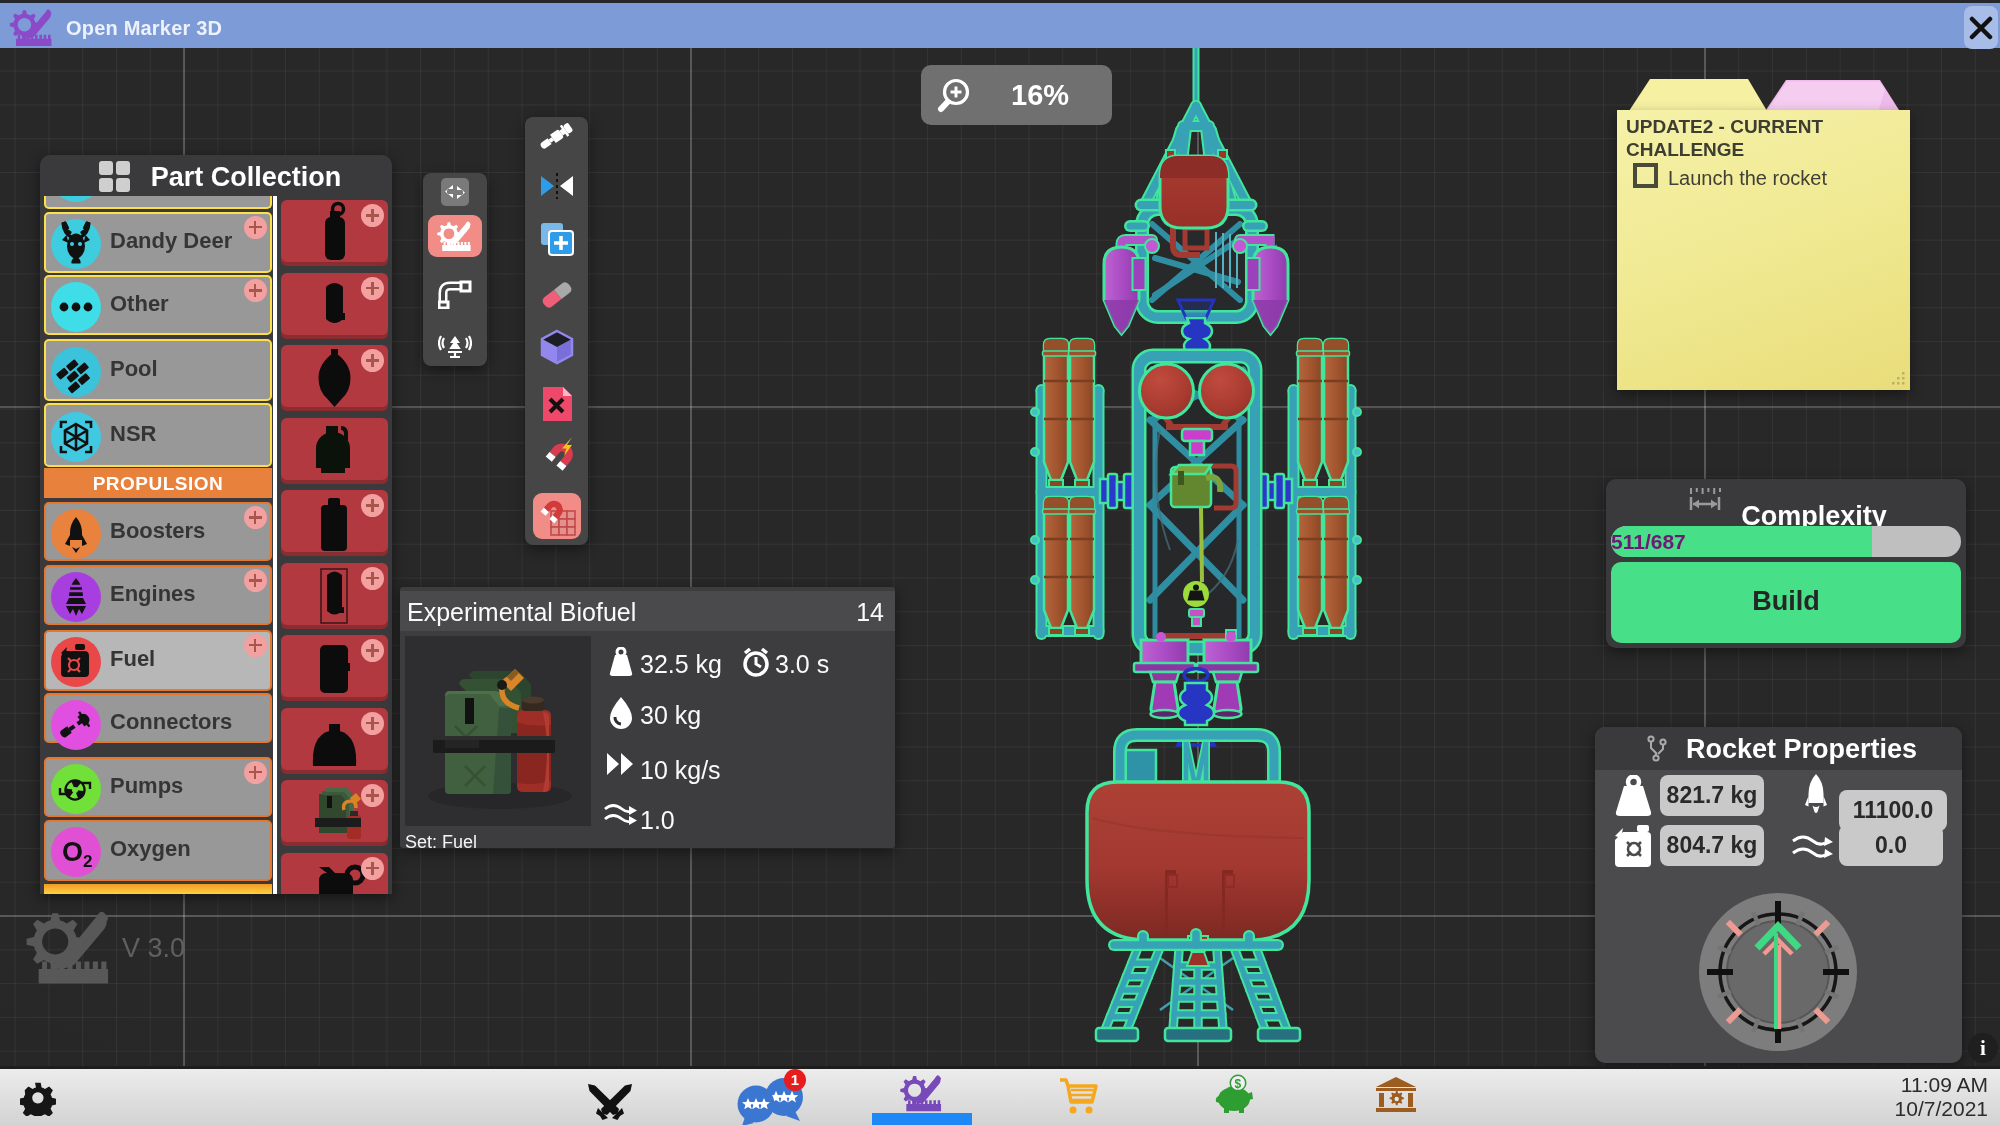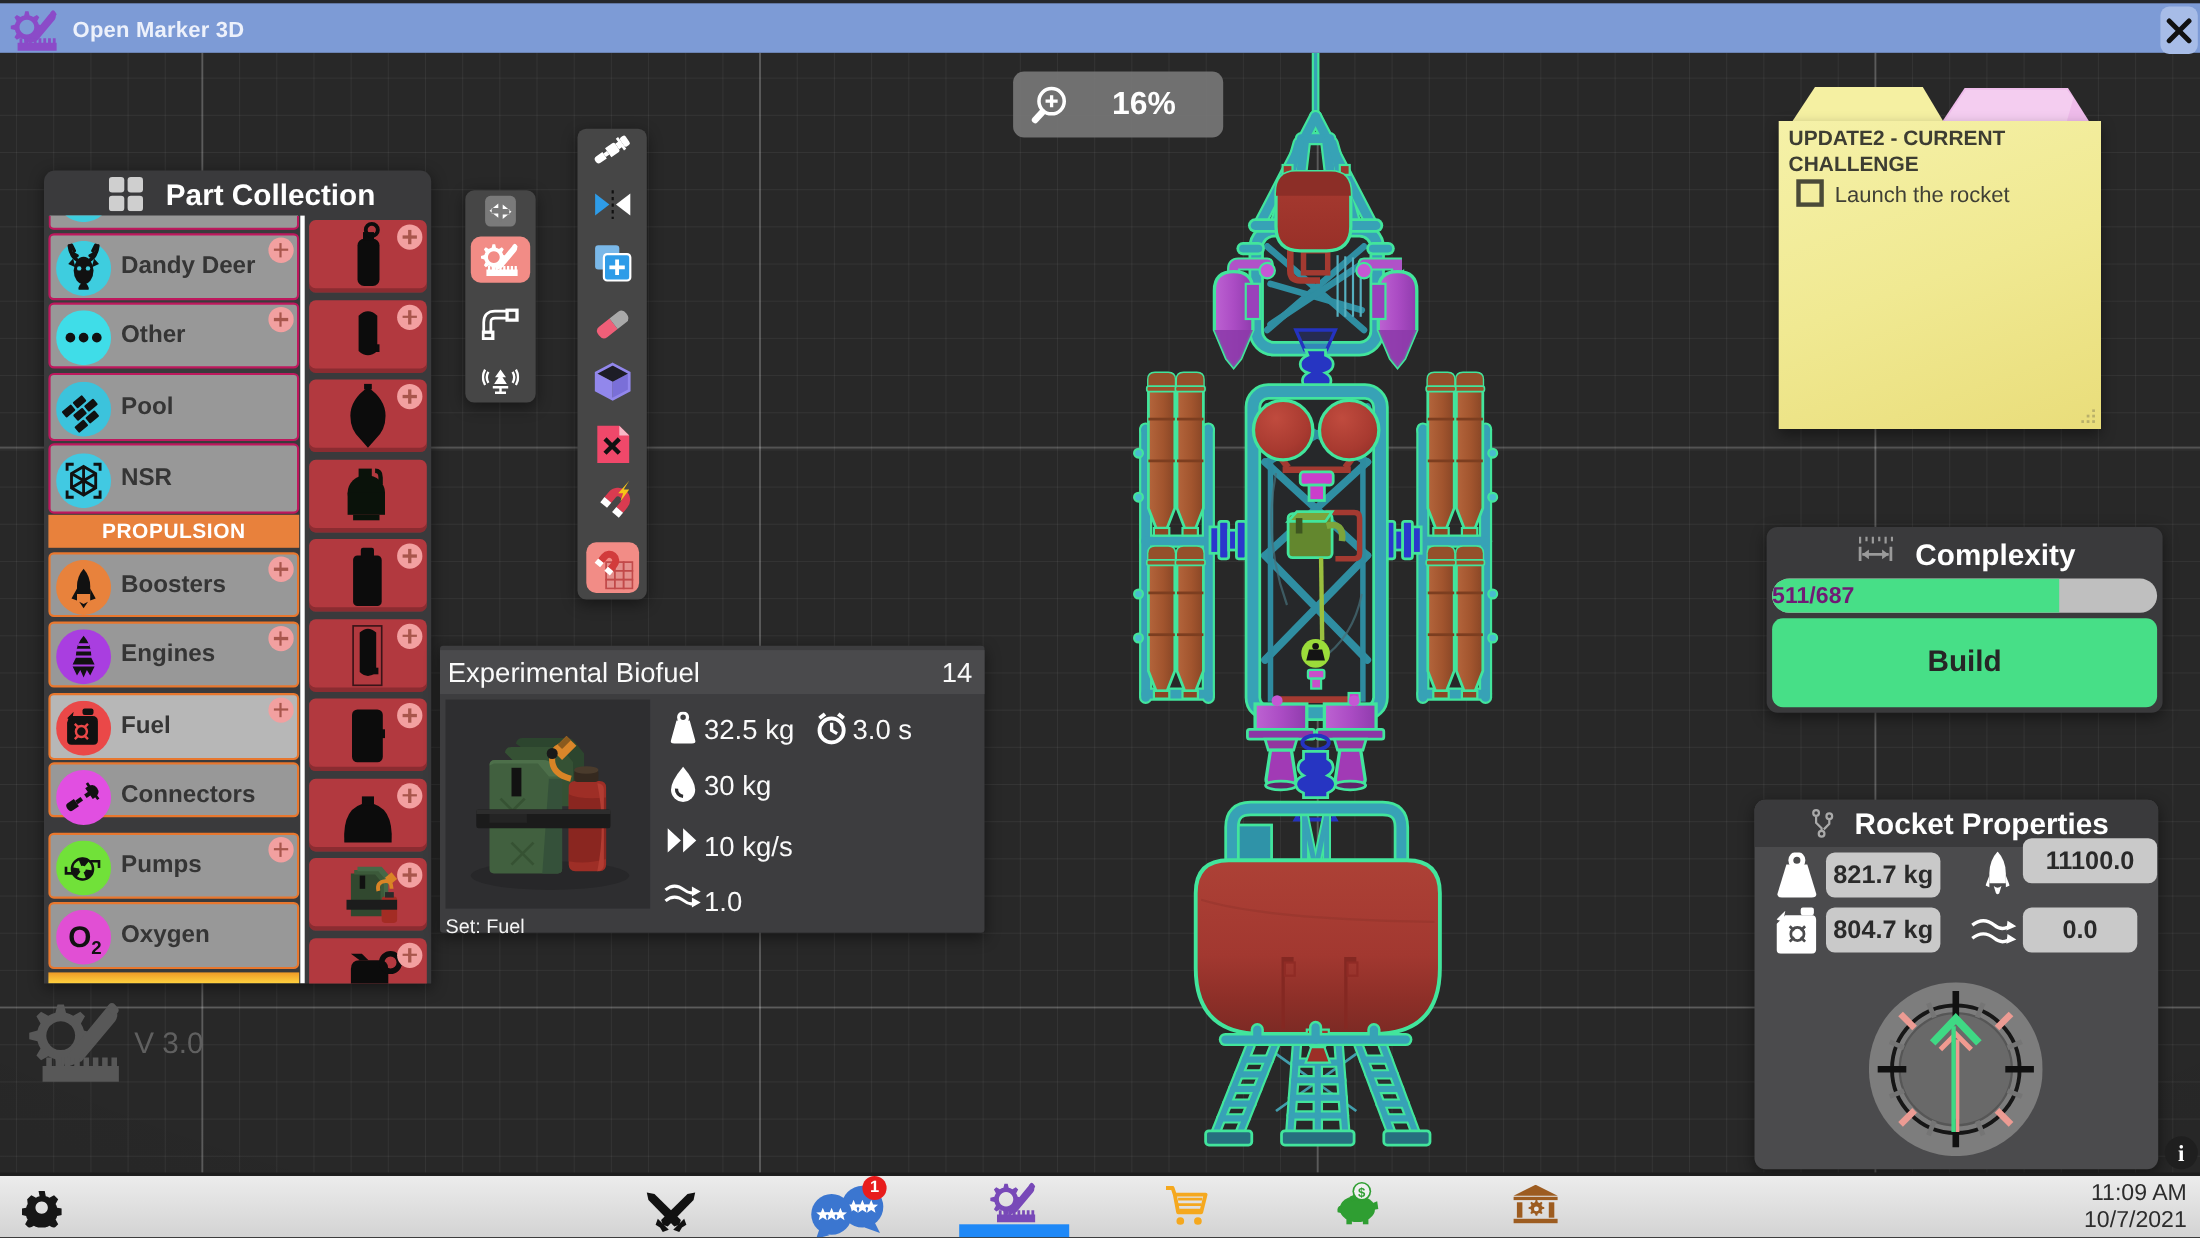--- a/index.html
+++ b/index.html
@@ -17,32 +17,32 @@
 #titlebar .t{position:absolute;left:66px;top:14px;font-size:20px;font-weight:bold;color:#edf1fb;letter-spacing:.2px}
 #closebtn{position:absolute;right:2px;top:3px;width:34px;height:43px;background:#a7bce7;border-radius:8px}
 .panel{position:absolute;background:#3a3a3c;box-shadow:0 4px 14px rgba(0,0,0,.45)}
 #zoompill{position:absolute;left:921px;top:65px;width:191px;height:60px;border-radius:10px;background:rgba(122,122,122,.88)}
 #zoompill .pct{position:absolute;left:90px;top:14px;font-size:29px;font-weight:bold;color:#fff}
 #sticky{position:absolute;left:1617px;top:110px;width:293px;height:280px;background:linear-gradient(160deg,#f5f1a8 0%,#f0e992 50%,#e9dd7a 100%);box-shadow:0 5px 12px rgba(0,0,0,.4)}
 #sticky .hd{position:absolute;left:9px;top:5px;width:276px;font-size:19px;line-height:23px;font-weight:bold;color:#3d3d32}
 #sticky .cb{position:absolute;left:16px;top:53px;width:25px;height:25px;border:4px solid #4a4a38}
 #sticky .lb{position:absolute;left:51px;top:57px;font-size:20px;color:#404036}
 #cxp{left:1606px;top:479px;width:360px;height:169px;border-radius:10px}
-#cxp .hd{position:absolute;left:0;top:11px;width:100%;text-align:center;font-size:27px;font-weight:bold;color:#fff;text-indent:36px}
+#cxp .hd{position:absolute;left:0;top:22px;width:100%;text-align:center;font-size:27px;font-weight:bold;color:#fff;text-indent:36px}
 #cxp .bar{position:absolute;left:5px;top:47px;width:350px;height:31px;border-radius:16px;background:#bfbfbf;overflow:hidden}
 #cxp .fill{position:absolute;left:0;top:0;width:261px;height:31px;background:#47df87}
 #cxp .bt{position:absolute;left:0;top:0;width:350px;text-align:left;font-size:21px;font-weight:bold;color:#701a75;line-height:31px}
 #cxp .build{position:absolute;left:5px;top:83px;width:350px;height:81px;border-radius:10px;background:#47df87;text-align:center;font-size:27px;font-weight:bold;color:#262626;line-height:79px}
 #rkp{left:1595px;top:727px;width:367px;height:336px;border-radius:10px;background:#4b4b4d;overflow:hidden}
 #rkp .hd{position:absolute;left:0;top:0;width:100%;height:43px;background:#3a3a3c;text-align:center;font-size:27px;font-weight:bold;color:#fff;line-height:45px;text-indent:46px}
 .vbox{position:absolute;height:41px;border-radius:8px;background:#c9c9c9;color:#2a2a2a;font-weight:bold;font-size:23px;text-align:center;line-height:41px;white-space:nowrap}
 #infob{position:absolute;left:1968px;top:1033px;width:30px;height:30px;border-radius:50%;background:#1f1f1f;color:#fff;text-align:center;font-size:21px;font-weight:bold;line-height:30px;font-family:"Liberation Serif",serif}
 #pcp{left:40px;top:155px;width:352px;height:739px;border-radius:10px 10px 0 0;overflow:hidden}
 #pcp .hd{position:absolute;left:0;top:0;width:100%;height:41px;text-align:center;font-size:27px;font-weight:bold;color:#fff;line-height:44px;padding-left:60px}
-.prow{position:absolute;left:4px;width:228px;background:#989898;border:2px solid #be185d;border-radius:5px;color:#353535;font-weight:bold;font-size:22px}
+.prow{position:absolute;left:4px;width:228px;background:#989898;border:2px solid #fde047;border-radius:5px;color:#353535;font-weight:bold;font-size:22px}
 .prow .cc{position:absolute;left:5px;border-radius:50%;width:50px;height:50px}
 .prow .tt{position:absolute;left:64px}
 .prow.or{border-color:#e8772e}
 .prow.sel{background:#b7b7b7}
 .badge{position:absolute;width:23px;height:23px;border-radius:50%;background:#f2a0a0;z-index:5}
 .badge:before{content:"";position:absolute;left:5px;top:10.2px;width:13px;height:2.6px;background:#a8564c}
 .badge:after{content:"";position:absolute;left:10.2px;top:5px;width:2.6px;height:13px;background:#a8564c}
 .ptile{position:absolute;left:241px;width:107px;height:66px;border-radius:6px;background:#b2393f;box-shadow:inset 0 -4px 0 rgba(0,0,0,.22)}
 #prophead{position:absolute;left:4px;width:228px;height:30px;background:#e8813c;text-align:center;color:#fff;font-weight:bold;font-size:19px;line-height:31px;letter-spacing:.5px}
 #pcscroll{position:absolute;left:232.5px;top:41px;width:4px;height:698px;background:#fff}
@@ -461,21 +461,21 @@
 <svg class="abs" style="left:16px;top:48px" width="45" height="42" viewBox="0 0 45 42" fill="#fff">
 <circle cx="22.5" cy="7" r="5.5" fill="none" stroke="#fff" stroke-width="4.5"></circle>
 <path d="M13 11 h19 l8 26 q1 4-4 4 h-27 q-5 0-4-4 z"></path>
 </svg>
 <div class="vbox" style="left:65px;top:48px;width:104px">821.7 kg</div>
 <svg class="abs" style="left:210px;top:47px" width="22" height="43" viewBox="0 0 22 43" fill="#fff">
 <path d="M11 0 q7.5 8 7.5 20 l0 9 h-15 l0-9 q0-12 7.5-20 z"></path>
 <path d="M3.5 22 l-3.5 9 3.5 1.5 z M18.5 22 l3.5 9 -3.5 1.5 z"></path>
 <path d="M7.5 31.5 q3.5 3 7 0 l-2 6.5 q-1.5 2-3 0 z"></path>
 </svg>
-<div class="vbox" style="left:244px;top:35px;width:122px">11100.0</div>
+<div class="vbox" style="left:244px;top:63px;width:108px">11100.0</div>
 <svg class="abs" style="left:20px;top:97px" width="39" height="43" viewBox="0 0 39 43" fill="#fff">
 <path d="M8 8 h24 q4 0 4 4 v27 q0 4-4 4 h-28 q-4 0-4-4 v-23 z"></path>
 <path d="M0 12 l8-8 -2 10 z"></path>
 <rect x="22" y="1" width="12" height="7" rx="2"></rect>
 <g stroke="#4b4b4d" stroke-width="2.5" fill="none">
           <circle cx="19" cy="25" r="6"></circle>
           <path d="M12 18 l4 4 M26 18 l-4 4 M12 32 l4-4 M26 32 l-4-4"></path>
         </g>
 </svg>
 <div class="vbox" style="left:65px;top:98px;width:104px">804.7 kg</div>

